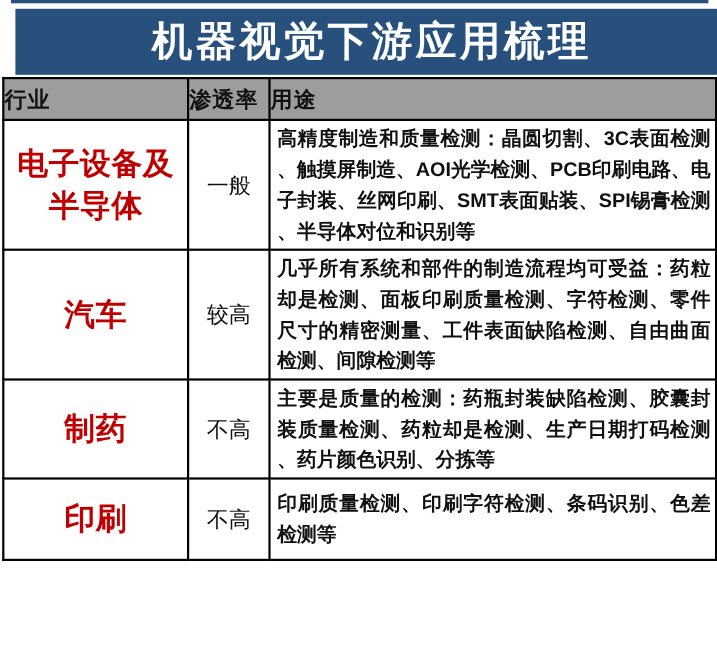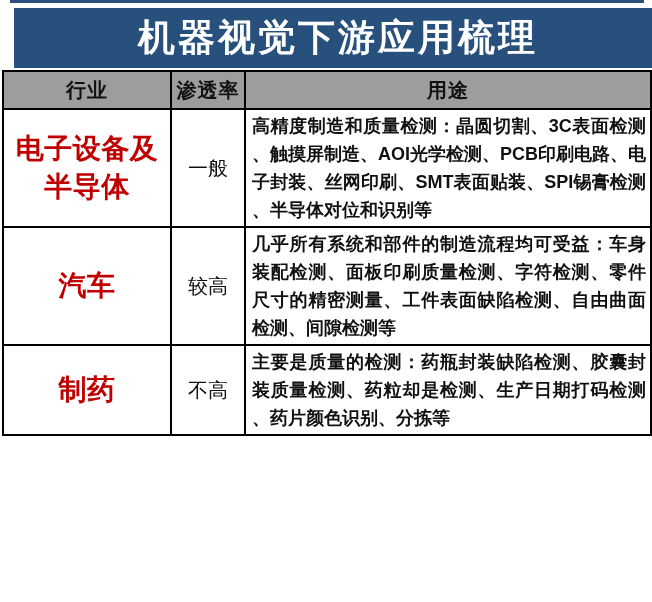--- a/index.html
+++ b/index.html
@@ -58,21 +58,21 @@
     vertical-align: middle;
   }
 
   .app-table thead th {
     background: var(--header-bg);
     height: 38px;
     font-family: "Liberation Serif", serif;
     font-weight: bold;
     font-size: 20px;
     color: #111;
-    text-align: center;
+    text-align: left;
     letter-spacing: 1px;
   }
 
   td.industry-cell {
     color: var(--industry-color);
     font-weight: bold;
     font-size: 28px;
     text-align: center;
     letter-spacing: 0.5px;
   }
@@ -128,23 +128,28 @@
     </thead>
     <tbody>
         <tr>
       <td class="industry-cell">电子设备及半导体</td>
       <td class="penetration-cell">一般</td>
       <td class="usage-cell">高精度制造和质量检测：晶圆切割、3C表面检测、触摸屏制造、AOI光学检测、PCB印刷电路、电子封装、丝网印刷、SMT表面贴装、SPI锡膏检测、半导体对位和识别等</td>
     </tr>
         <tr>
       <td class="industry-cell">汽车</td>
       <td class="penetration-cell">较高</td>
-      <td class="usage-cell">几乎所有系统和部件的制造流程均可受益：车身装配检测、面板印刷质量检测、字符检测、零件尺寸的精密测量、工件表面缺陷检测、自由曲面检测、间隙检测等</td>
+      <td class="usage-cell">几乎所有系统和部件的制造流程均可受益：药粒却是检测、面板印刷质量检测、字符检测、零件尺寸的精密测量、工件表面缺陷检测、自由曲面检测、间隙检测等</td>
     </tr>
         <tr>
       <td class="industry-cell">制药</td>
       <td class="penetration-cell">不高</td>
       <td class="usage-cell">主要是质量的检测：药瓶封装缺陷检测、胶囊封装质量检测、药粒却是检测、生产日期打码检测、药片颜色识别、分拣等</td>
+    </tr>
+        <tr>
+      <td class="industry-cell">印刷</td>
+      <td class="penetration-cell">不高</td>
+      <td class="usage-cell">印刷质量检测、印刷字符检测、条码识别、色差检测等</td>
     </tr>
       </tbody>
   </table>
 
 </div>
 
 </body></html>

